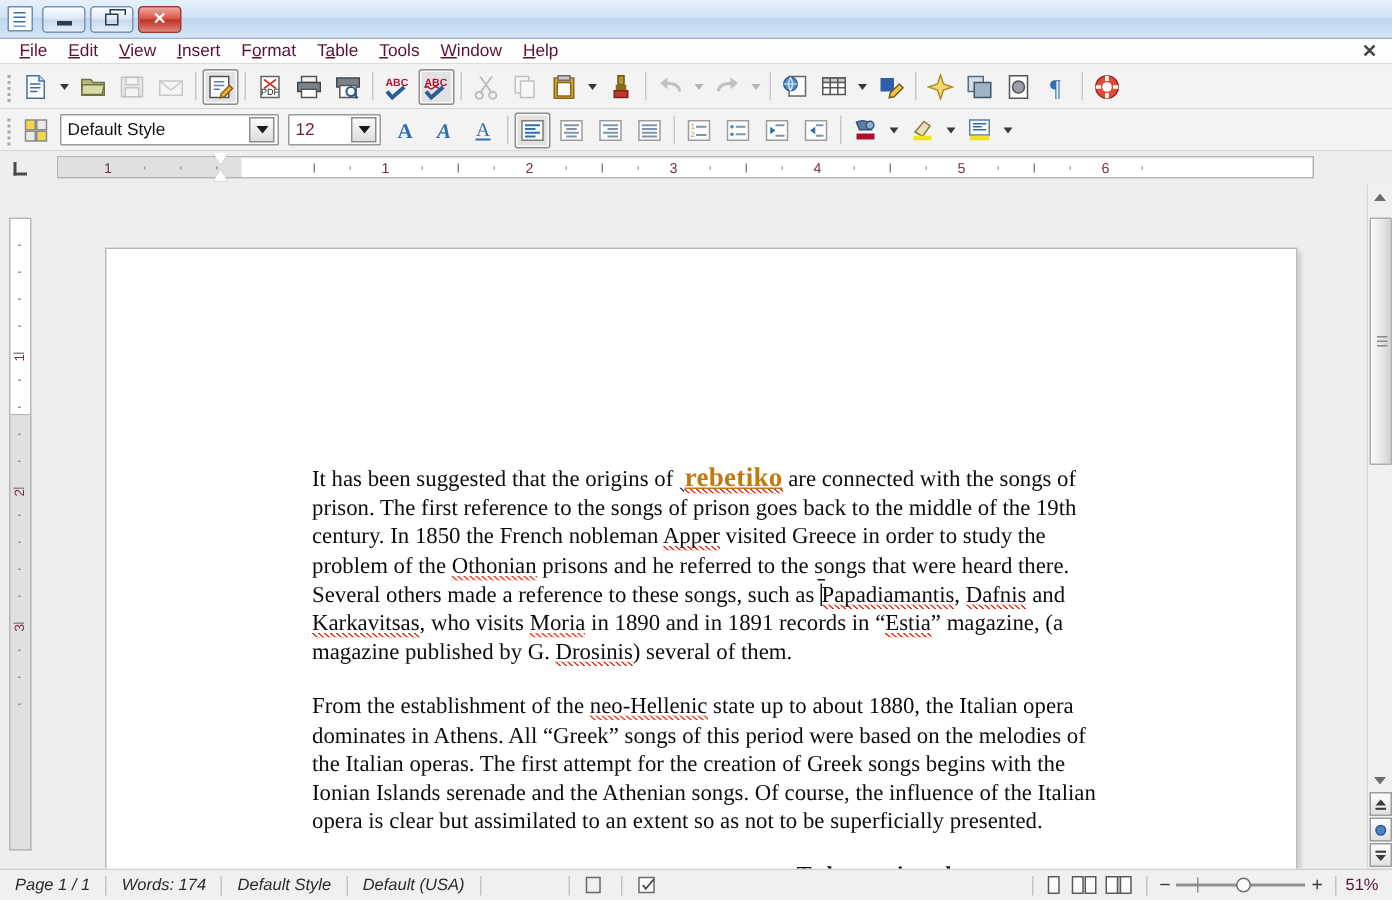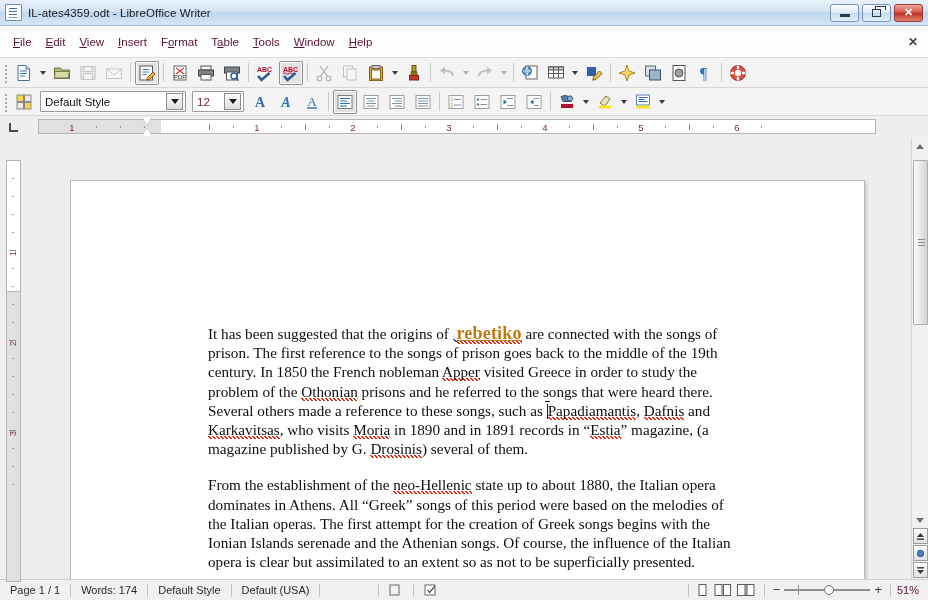--- a/index.html
+++ b/index.html
@@ -43,21 +43,21 @@
   }
   .win-btn .min-glyph { width: 10px; height: 3px; background: #2b3c4e; margin-top: 6px; }
   .win-btn .max-glyph { width: 9px; height: 8px; border: 1.5px solid #2b3c4e; position: relative; }
   .win-btn .max-glyph:after {
     content:""; position:absolute; left:2px; top:-4px; width:9px; height:3px;
     border:1.5px solid #2b3c4e; border-bottom:none;
   }
 
   
   .menubar {
-    height: 32px; flex: none; background: #fdfdfd; border-bottom: 1px solid #dcdcdc;
+    height: 17px; flex: none; background: #fdfdfd; border-bottom: 1px solid #dcdcdc;
     display: flex; align-items: center; padding-left: 6px;
   }
   .menu-item {
     font-size: 11.5px; color: #5a1236; padding: 2px 7px; line-height: 14px; cursor: default;
   }
   .menu-item u { text-decoration: underline; }
   .menu-spacer { flex: 1; }
   .menu-close { font-size: 12px; color: #444; font-weight: bold; padding: 0 10px 0 4px; }
 
   
@@ -108,21 +108,21 @@
     width: 17px; height: 17px; margin-right: 2px; flex: none;
     border: 1px solid #8c8c8c; background: linear-gradient(180deg,#fcfcfc,#dedede);
     display: flex; align-items: center; justify-content: center;
   }
   .combo .cbtn i {
     width: 0; height: 0; border-left: 4px solid transparent;
     border-right: 4px solid transparent; border-top: 5px solid #1a1a1a;
   }
   .combo.style { width: 146px; }
   .combo.font { width: 122px; }
-  .combo.size { width: 52px; }
+  .combo.size { width: 62px; }
   .combo.size .cval { color: #6a1d45; }
 
   
   .ruler-row { flex: none; height: 22px; display: flex; background: #eeeeee; }
   .ruler-corner {
     width: 26px; flex: none; display: flex; align-items: center; justify-content: center;
   }
   .tabmark {
     width: 9px; height: 9px; border-left: 2px solid #4a4a4a; border-bottom: 2px solid #4a4a4a;
   }
@@ -225,21 +225,21 @@
     width: 15px; height: 16px; flex: none; margin-bottom: 1px;
     border: 1px solid #9d9d9d; background: linear-gradient(180deg,#fdfdfd,#e0e0e0);
     display: flex; align-items: center; justify-content: center;
   }
 
   
   .statusbar {
     height: 21px; flex: none; background: #f0f0f0; border-top: 1px solid #cfcfcf;
     display: flex; align-items: center; font-size: 11px; color: #2a2a2a;
   }
-  .st-cell { padding: 0 10px; white-space: nowrap; }
+  .st-cell { padding: 0 10px; white-space: nowrap; font-style: italic; }
   .st-sep { width: 1px; height: 13px; background: #c4c4c4; flex: none; }
   .st-grow { flex: 1; }
   .zoom-slider { display: flex; align-items: center; gap: 4px; padding: 0 8px; }
   .zs-line { width: 86px; height: 2px; background: #8f8f8f; position: relative; }
   .zs-knob {
     position: absolute; left: 40px; top: -4px; width: 10px; height: 10px;
     border-radius: 50%; background: #fbfbfb; border: 1px solid #6f6f6f;
   }
   .zs-tick { position: absolute; left: 14px; top: -4px; width: 1px; height: 10px; background: #8f8f8f; }
   .zs-pm { font-size: 13px; color: #3a3a3a; line-height: 10px; }
@@ -247,21 +247,20 @@
   .viewicons { display: flex; gap: 4px; align-items: center; padding: 0 8px; }
   .vi { width: 13px; height: 12px; }
 </style>
 </head>
 <body>
 
 <div id="app">
 
   <div class="titlebar">
     <div class="title-icon"></div>
-    <div class="title-text">IL-ates4359.odt - LibreOffice Writer</div>
     <div class="win-btns">
       <div class="win-btn">
           <span class="min-glyph"></span>
         </div>
       <div class="win-btn">
           <span class="max-glyph"></span>
         </div>
       <div class="win-btn close">✕</div>
     </div>
   </div>

